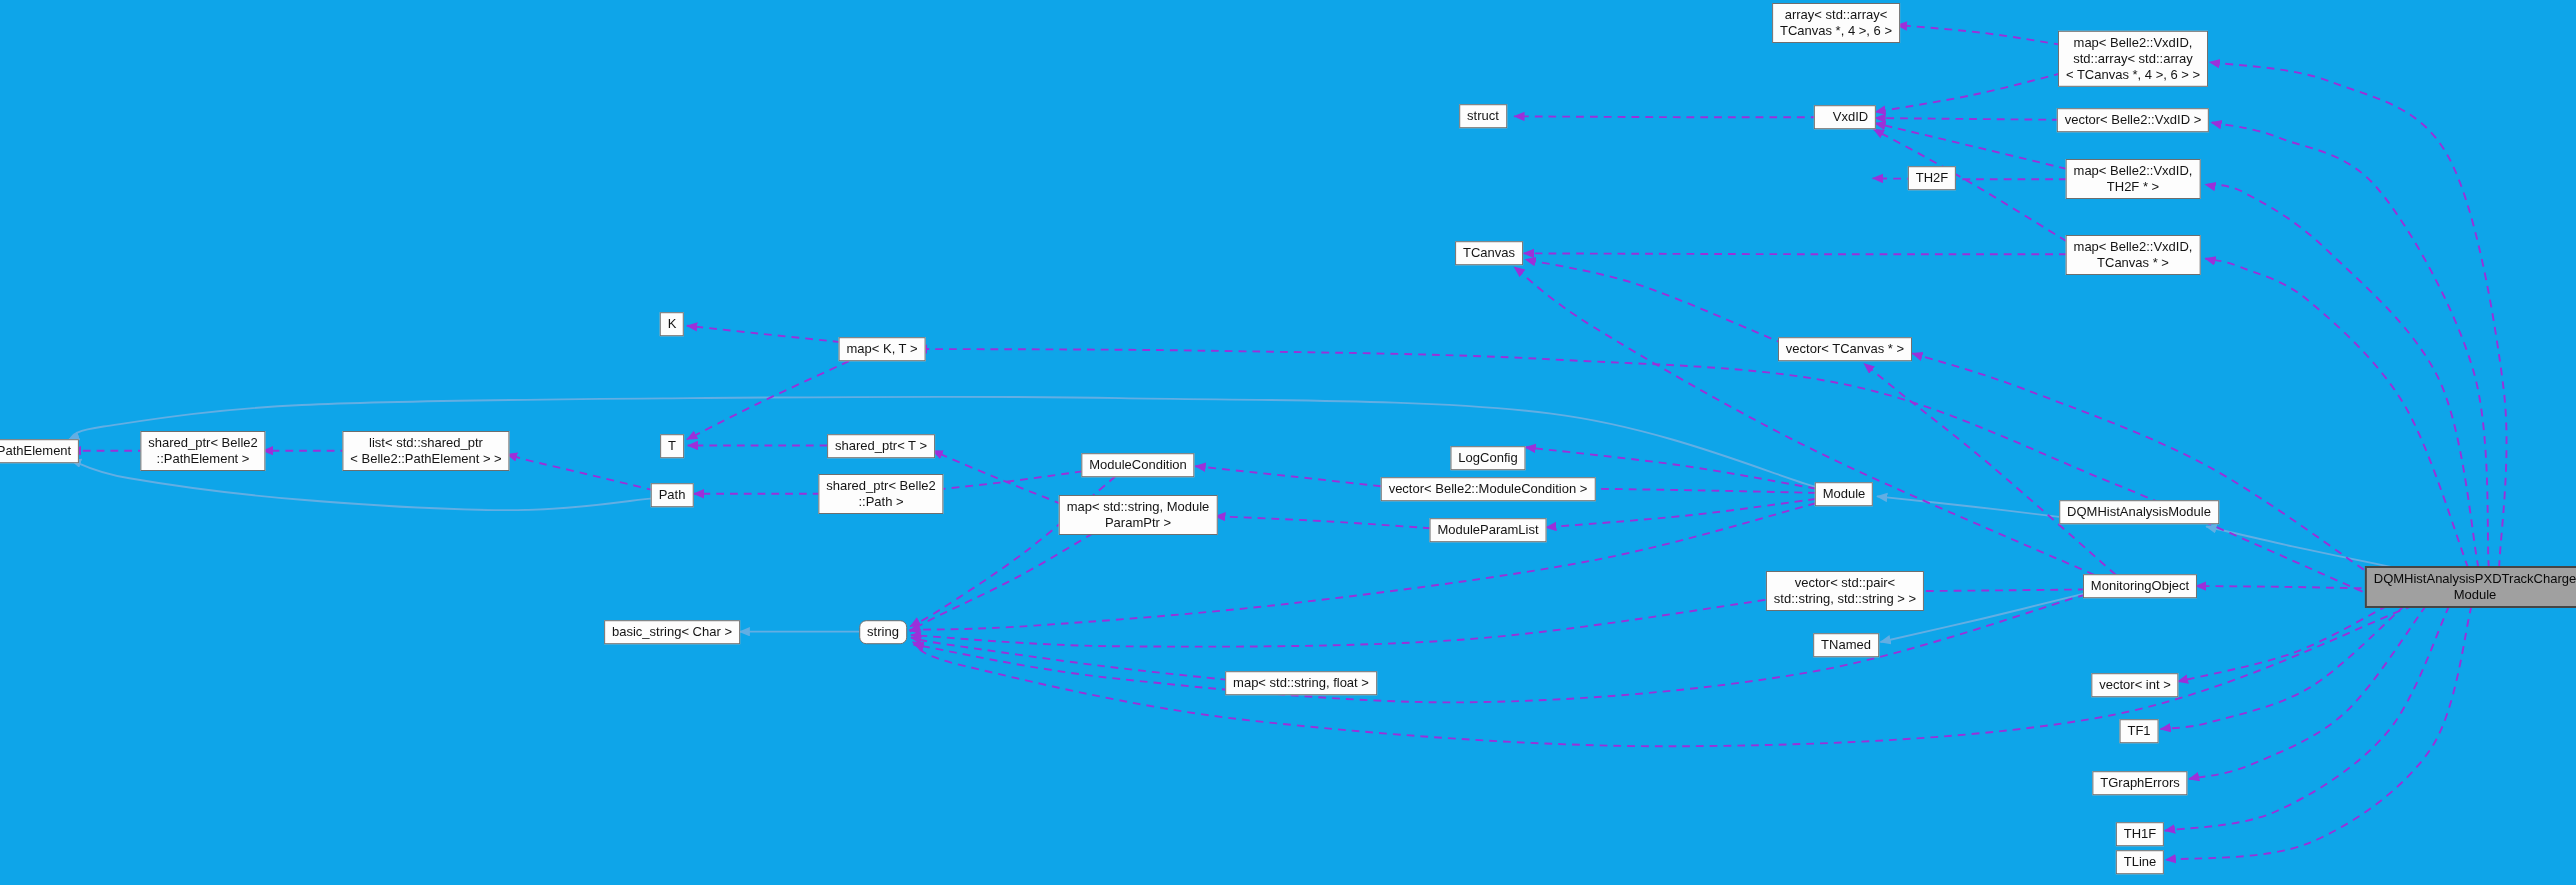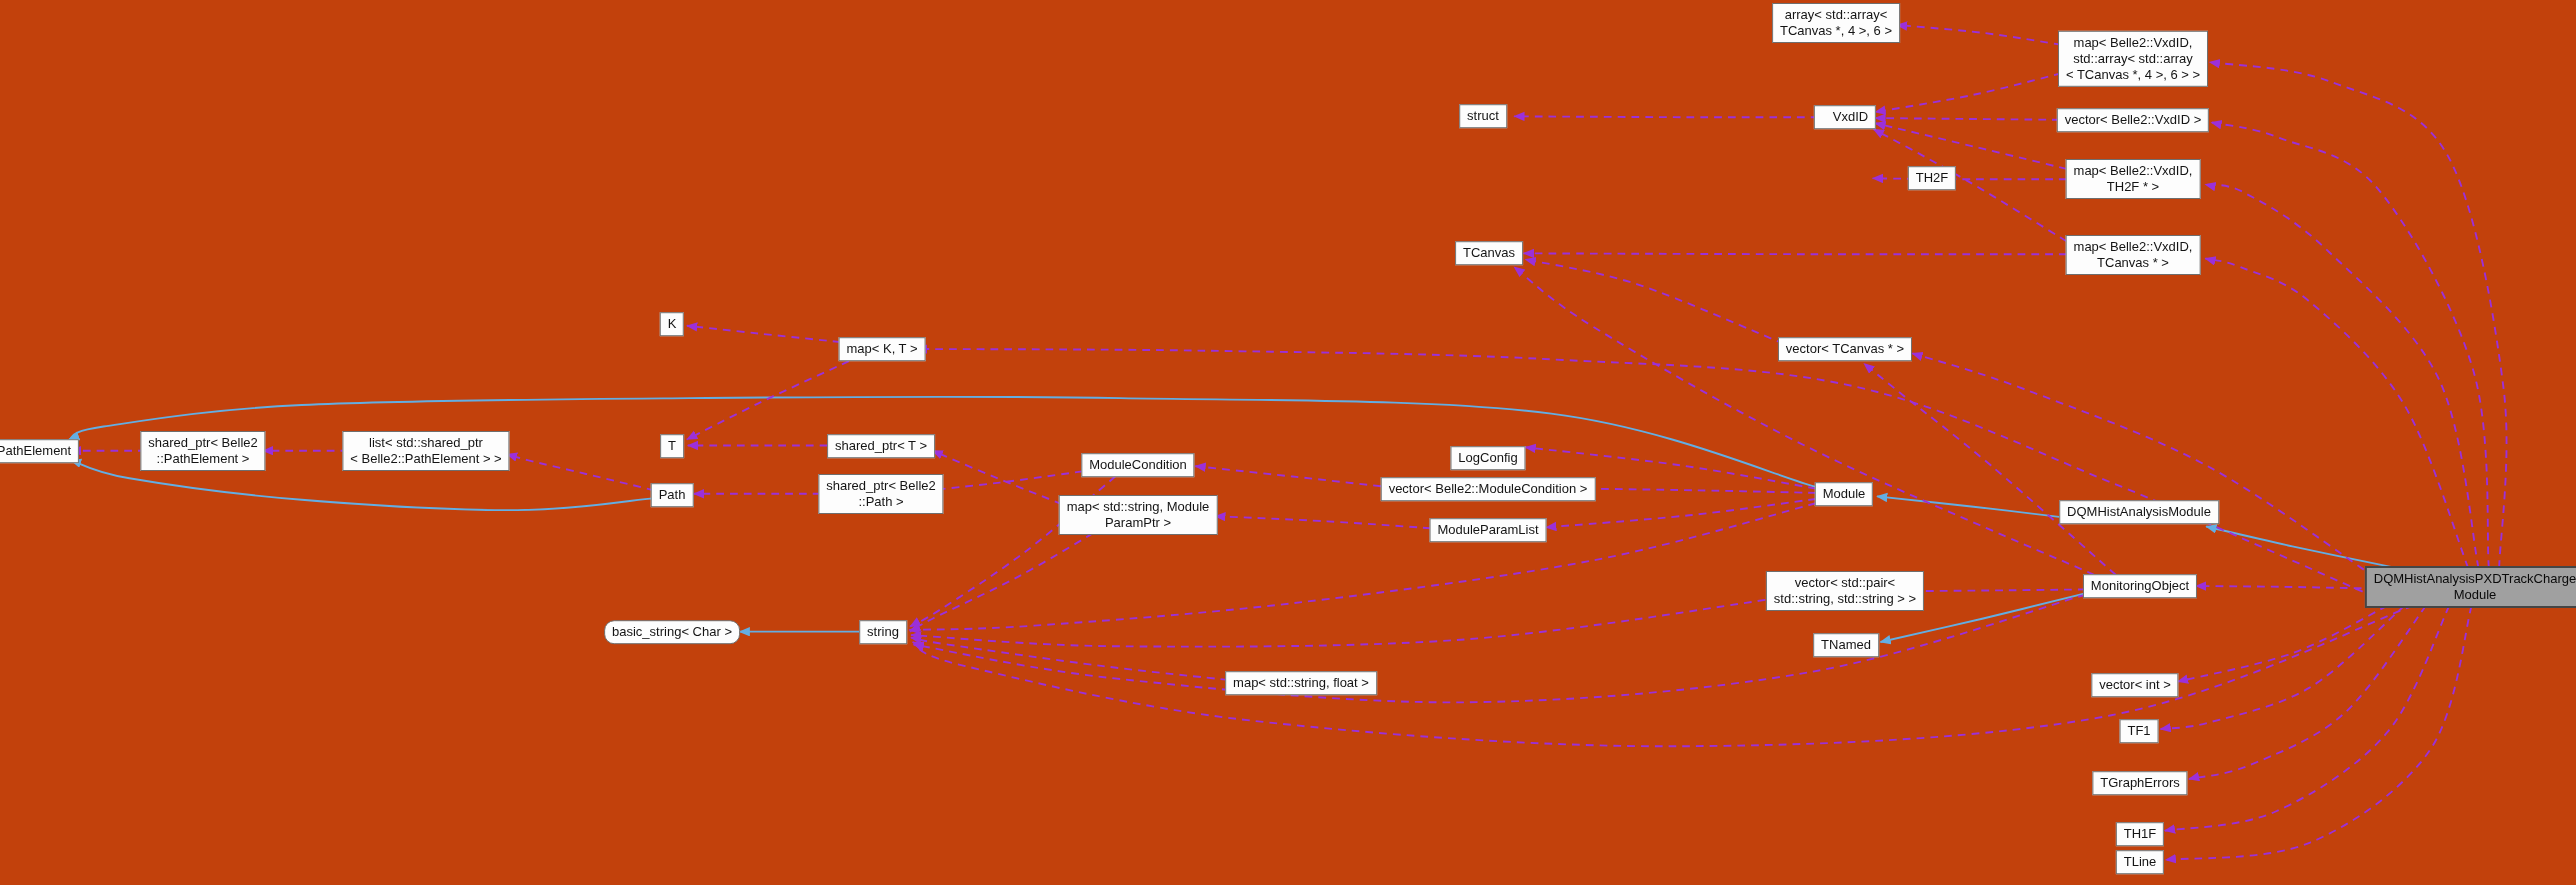--- a/index.html
+++ b/index.html
@@ -1,16 +1,16 @@
 <!DOCTYPE html>
 <html style="font-size:13.8px"><head>
 <meta charset="utf-8">
 <style>
   html,body{margin:0;padding:0;background:#000;}
-  #stage{position:relative;width:2576px;height:885px;background:#c2410c;overflow:hidden;
+  #stage{position:relative;width:2576px;height:885px;background:#0ea5e9;overflow:hidden;
          font-family:"Liberation Sans", sans-serif;}
   #edge-layer{position:absolute;left:0;top:0;z-index:1;}
   .node{position:absolute;z-index:2;background:#fdfdfd;border:1.3px solid #6e6e6e;
         color:#141414;font-size:13px;line-height:16.4px;padding:2.6px 6.9px;
         text-align:center;white-space:nowrap;transform:translate(-50%,-50%);}
   .node.main{background:#a0a0a0;border:2.2px solid #454545;color:#0a0a0a;}
   .edge{fill:none;}
   .edge.p{stroke:#9b30d9;stroke-width:2.2;stroke-dasharray:9 7;}
   .edge.b{stroke:#63aee3;stroke-width:2.2;}
 </style>
@@ -166,24 +166,24 @@
       <div class="node" style="left: 1844px; top: 494px;">
         <div>Module</div>
       </div>
       <div class="node" style="left: 1845px; top: 591px;">
         <div>vector&lt; std::pair&lt;</div>
         <div>std::string, std::string &gt; &gt;</div>
       </div>
       <div class="node" style="left: 1846px; top: 645px;">
         <div>TNamed</div>
       </div>
-      <div class="node" style="left: 672px; top: 632px; border-radius: 10px;">
+      <div class="node" style="left: 672px; top: 632px;">
         <div>basic_string&lt; Char &gt;</div>
       </div>
-      <div class="node" style="left: 883px; top: 632px;">
+      <div class="node" style="left: 883px; top: 632px; border-radius: 7px;">
         <div>string</div>
       </div>
       <div class="node" style="left: 1301px; top: 683px; text-align: center;">
         <div>map&lt; std::string, float &gt;</div>
       </div>
       <div class="node" style="left: 2139px; top: 512px;">
         <div>DQMHistAnalysisModule</div>
       </div>
       <div class="node" style="left: 2140px; top: 586px;">
         <div>MonitoringObject</div>

